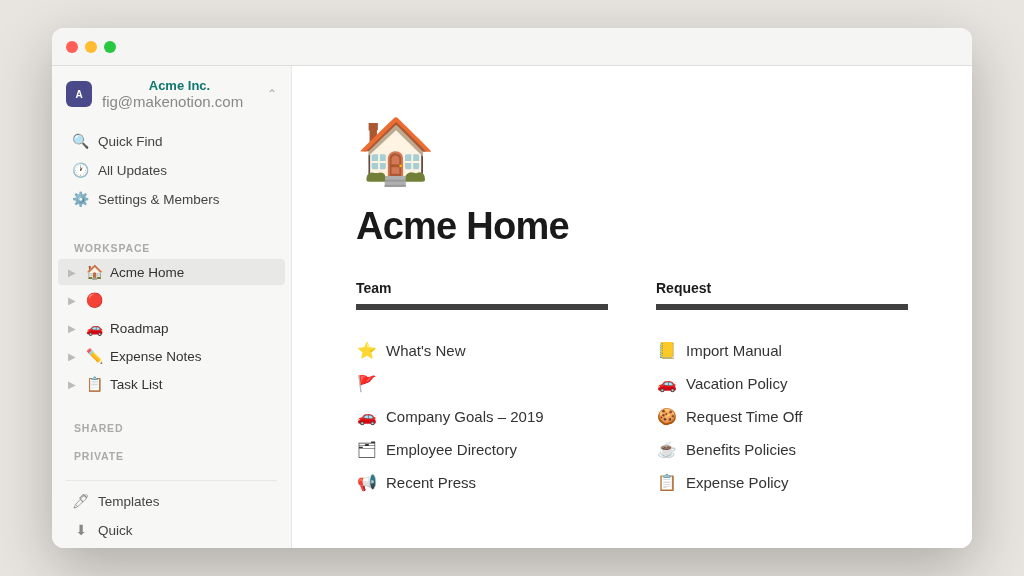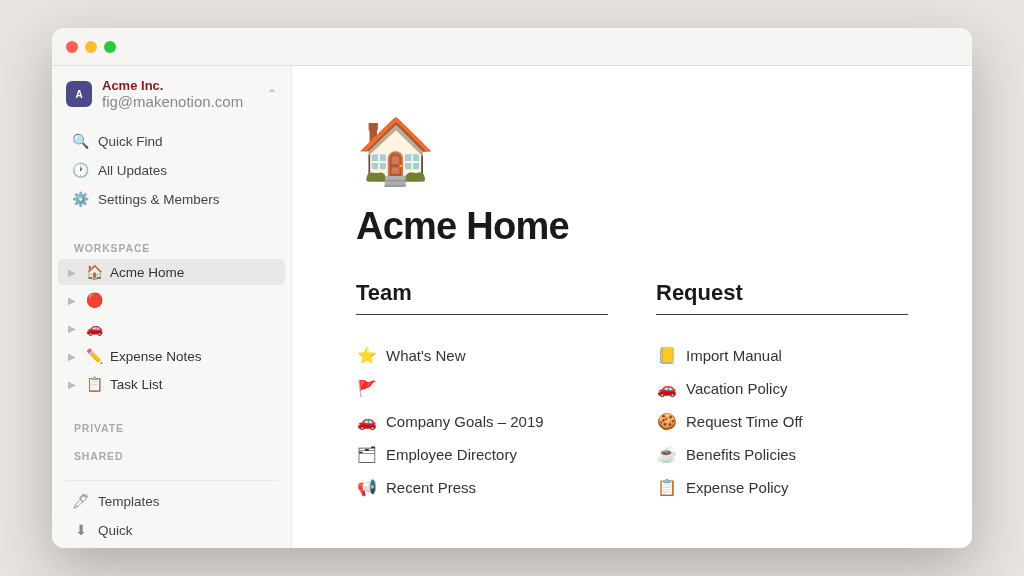--- a/index.html
+++ b/index.html
@@ -90,24 +90,25 @@
     }
 
     .account-info {
       flex: 1;
       min-width: 0;
     }
 
     .account-name {
       font-size: 13px;
       font-weight: 600;
-      color: #7f1d1d;
+      color: #0f766e;
       white-space: nowrap;
       overflow: hidden;
       text-overflow: ellipsis;
+      text-align: center;
     }
 
     .account-email {
       font-size: 15px;
       color: #888;
       white-space: nowrap;
       overflow: hidden;
       text-overflow: ellipsis;
     }
 
@@ -218,26 +219,26 @@
     .content-columns {
       display: flex;
       gap: 48px;
     }
 
     .content-column {
       flex: 1;
     }
 
     .column-title {
-      font-size: 22px;
+      font-size: 14px;
       font-weight: 700;
       color: #1a1a1a;
       margin-bottom: 24px;
       padding-bottom: 8px;
-      border-bottom: 1px solid #404040;
+      border-bottom: 6px solid #404040;
     }
 
     .content-list {
       list-style: none;
       margin-top: 8px;
     }
 
     .content-list-item {
       display: flex;
       align-items: center;
@@ -306,36 +307,37 @@
         <span class="item-emoji">🏠</span>
         <span class="item-label">Acme Home</span>
       </div>
       <div class="workspace-item">
         <span class="item-chevron">▶</span>
         <span class="item-emoji">🔴</span>
       </div>
       <div class="workspace-item">
         <span class="item-chevron">▶</span>
         <span class="item-emoji">🚗</span>
+        <span class="item-label">Roadmap</span>
       </div>
       <div class="workspace-item">
         <span class="item-chevron">▶</span>
         <span class="item-emoji">✏️</span>
         <span class="item-label">Expense Notes</span>
       </div>
       <div class="workspace-item">
         <span class="item-chevron">▶</span>
         <span class="item-emoji">📋</span>
         <span class="item-label">Task List</span>
       </div>
 
       <div class="sidebar-divider"></div>
 
+      <div class="section-label">SHARED</div>
       <div class="section-label">PRIVATE</div>
-      <div class="section-label">SHARED</div>
 
       <div class="sidebar-bottom">
         <div class="sidebar-divider"></div>
         <div class="sidebar-nav-item">
           <span class="nav-icon">🖊</span>
           <span>Templates</span>
         </div>
         <div class="sidebar-nav-item">
           <span class="nav-icon">⬇</span>
           <span>Quick</span>

